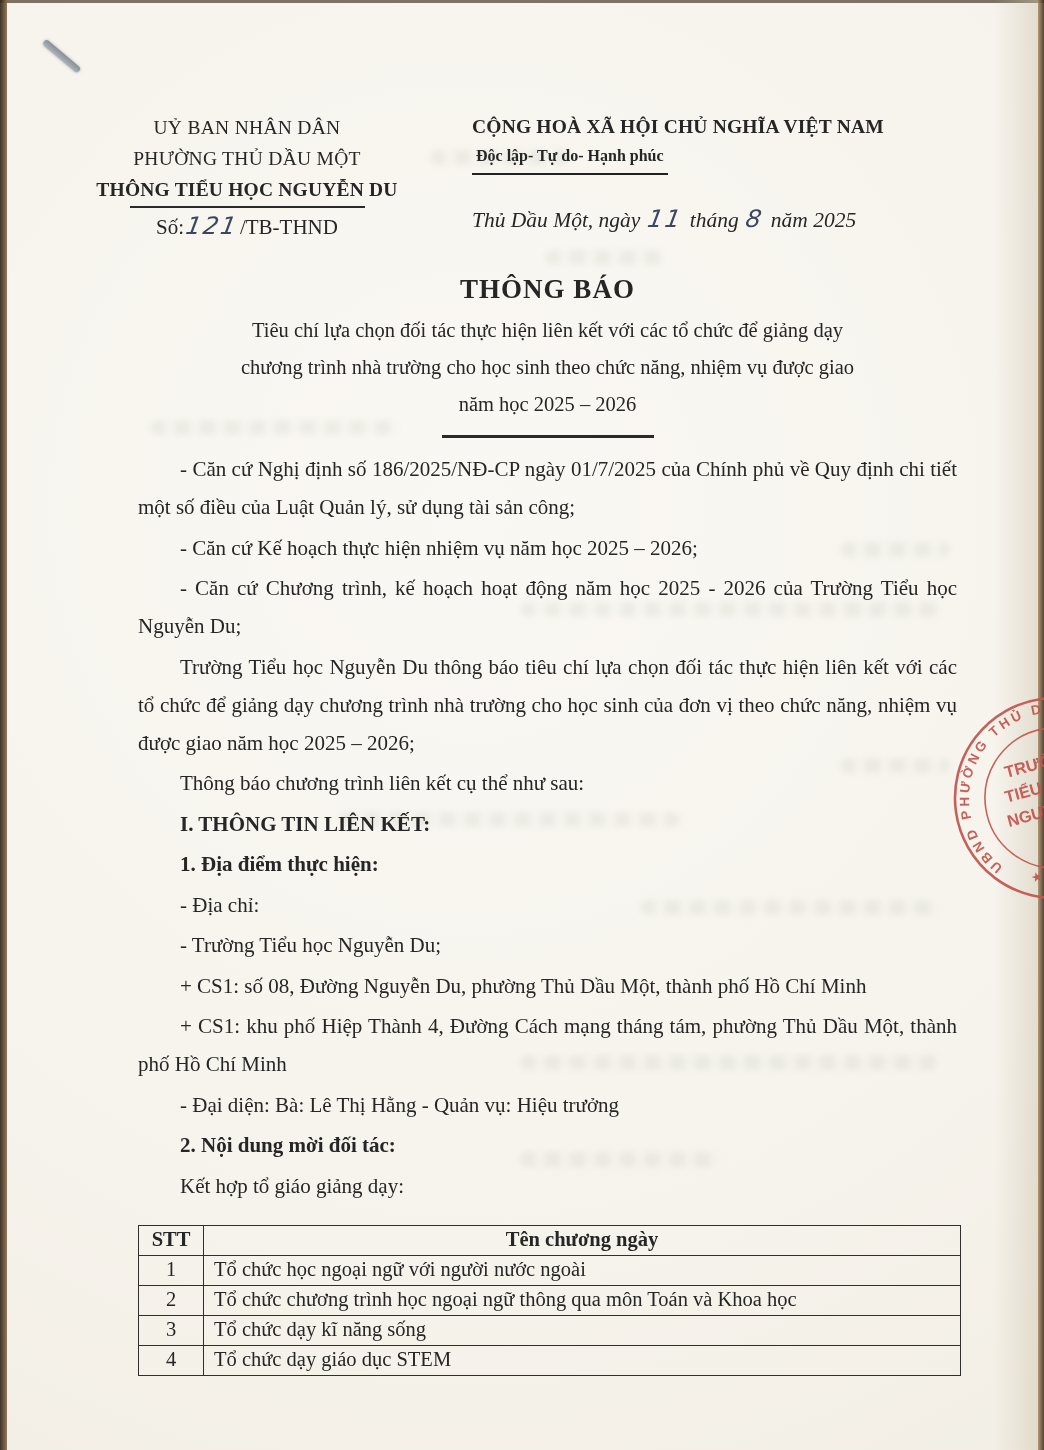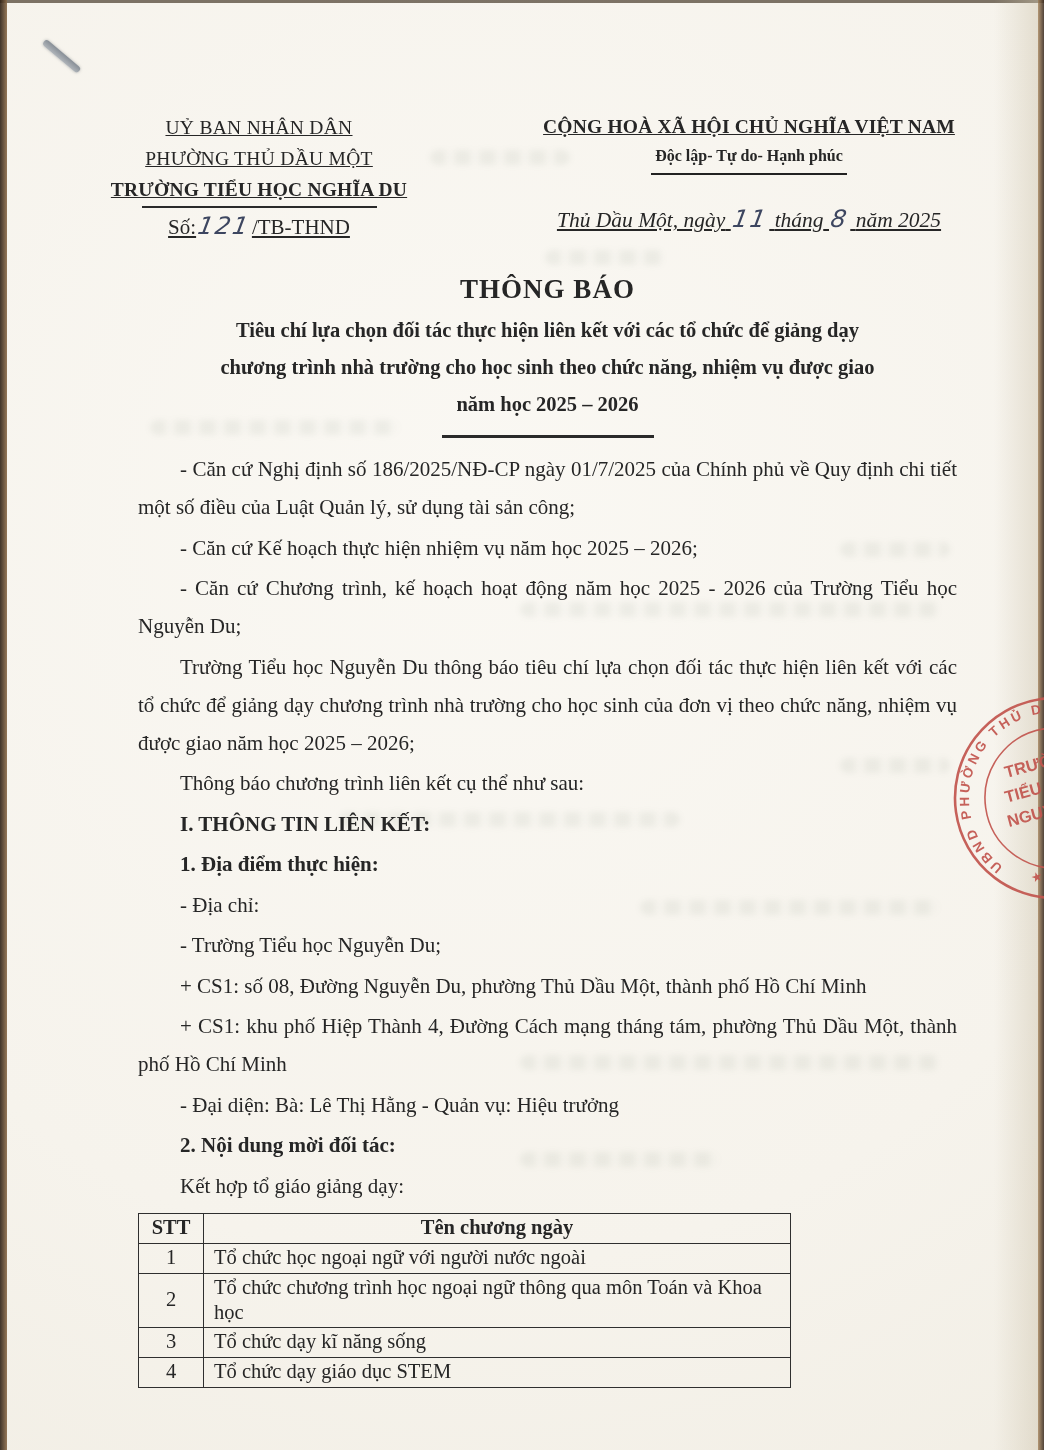--- a/index.html
+++ b/index.html
@@ -23,44 +23,44 @@
   .right-shade{position:absolute;right:6px;top:0;bottom:0;width:44px;
     background:linear-gradient(90deg,rgba(210,200,180,0),rgba(205,195,172,.45));}
   .pencil-mark{position:absolute;left:44px;top:38px;width:46px;height:7px;
     background:linear-gradient(#878e96,#b0b5ba);transform:rotate(40deg);
     transform-origin:left center;border-radius:4px;
     box-shadow:0 0 3px rgba(120,125,130,.55);}
   
   .smudge{position:absolute;height:15px;border-radius:8px;filter:blur(3px);opacity:.55;
     background:repeating-linear-gradient(90deg,rgba(108,124,104,.16) 0 15px,rgba(108,124,104,.03) 15px 25px);}
   
-  .header{position:absolute;top:112px;left:34px;right:30px;display:flex;text-decoration:underline;}
+  .header{position:absolute;top:112px;left:22px;right:30px;display:flex;}
   .header-left{width:450px;text-align:center;line-height:31px;}
   .hl1,.hl2{font-size:19.5px;letter-spacing:.3px;}
   .hl3{font-size:19.5px;font-weight:bold;letter-spacing:.2px;}
   .hl-underline{width:235px;height:2px;background:#2a2a2a;margin:1px auto 3px;}
   .so-line{font-size:21px;}
-  .header-right{flex:1;text-align:center;}
+  .header-right{flex:1;}
   .hr1{font-size:19.5px;font-weight:bold;letter-spacing:.2px;line-height:30px;}
   .hr2{display:inline-block;font-size:16px;font-weight:bold;
     border-bottom:2px solid #222;padding:0 4px 3px;line-height:28px;}
   .date-line{margin-top:30px;font-style:italic;font-size:21.5px;}
   .hand{font-family:"DejaVu Sans",sans-serif;font-style:italic;display:inline-block;
     transform:skewX(-10deg);color:#3d4660;font-size:24px;letter-spacing:2px;padding:0 2px;}
   
   .content{position:absolute;top:272px;left:138px;width:819px;}
   .doc-title{text-align:center;font-weight:bold;font-size:27px;letter-spacing:1px;line-height:34px;}
-  .doc-subtitle{margin-top:6px;text-align:center;font-weight:bold;font-size:20.5px;line-height:37px;}
+  .doc-subtitle{margin-top:6px;text-align:center;font-weight:normal;font-size:20.5px;line-height:37px;}
   .divider{width:212px;height:3px;background:#2a2a2a;margin:12px auto 0 auto;}
   .paras{margin-top:12px;}
   .paras p{margin:2.5px 0;font-size:21px;line-height:38px;text-align:justify;
     text-indent:42px;}
   .paras p.bold{font-weight:bold;}
   
-  table.prog{border-collapse:collapse;margin-top:8px;width:653px;}
+  table.prog{border-collapse:collapse;margin-top:20px;width:823px;}
   table.prog th,table.prog td{border:1.7px solid #2f2f2f;font-size:20.5px;
     padding:1px 10px;height:27px;line-height:1.25;}
   table.prog th{font-weight:bold;text-align:center;}
   td.stt{width:44px;text-align:center;}
   
   .stamp{position:absolute;left:945px;top:688px;opacity:.92;}
 </style>
 </head>
 <body>
 
@@ -79,21 +79,21 @@
   <div class="smudge" style="left:840px;top:758px;width:110px"></div>
   <div class="smudge" style="left:340px;top:812px;width:340px"></div>
   <div class="smudge" style="left:640px;top:900px;width:300px"></div>
   <div class="smudge" style="left:520px;top:1055px;width:420px"></div>
   <div class="smudge" style="left:520px;top:1152px;width:200px"></div>
 
   <div class="header">
     <div class="header-left">
       <div class="hl1">UỶ BAN NHÂN DÂN</div>
       <div class="hl2">PHƯỜNG THỦ DẦU MỘT</div>
-      <div class="hl3">TRƯỜNG TIỂU HỌC NGHĨA DU</div>
+      <div class="hl3">THÔNG TIỂU HỌC NGUYỄN DU</div>
       <div class="hl-underline"></div>
       <div class="so-line"><span>Số:</span><span class="hand">121</span><span>/TB-THND</span></div>
     </div>
     <div class="header-right">
       <div class="hr1">CỘNG HOÀ XÃ HỘI CHỦ NGHĨA VIỆT NAM</div>
       <div><span class="hr2">Độc lập- Tự do- Hạnh phúc</span></div>
       <div class="date-line">
         <span>Thủ Dầu Một, ngày</span>
         <span class="hand">11</span>
         <span>tháng</span>

